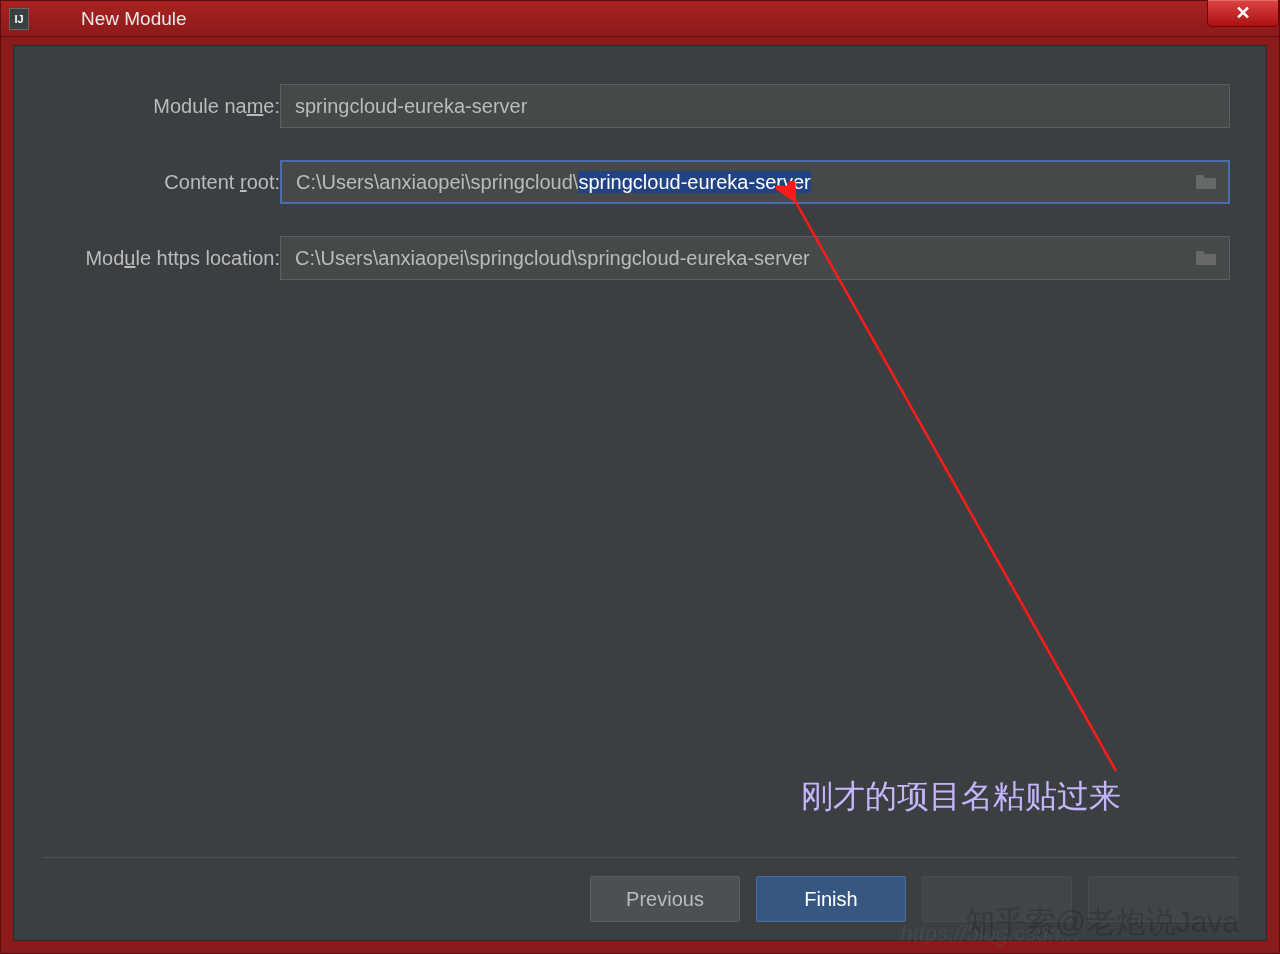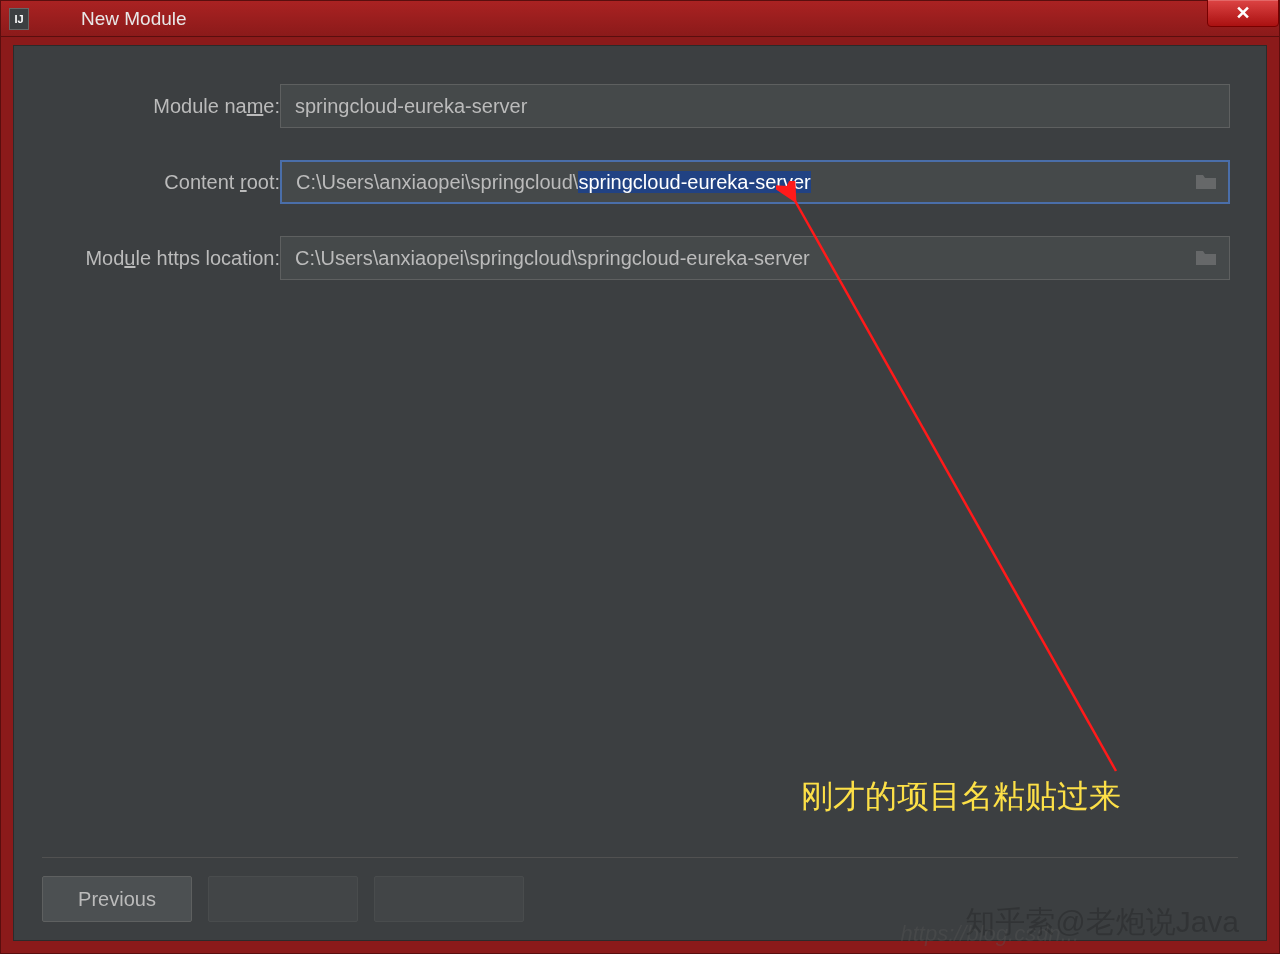--- a/index.html
+++ b/index.html
@@ -121,20 +121,21 @@
       width: 24px; height: 18px;
       opacity: 0.5;
     }
     .browse-icon svg { width: 100%; height: 100%; }
     .button-bar {
       position: absolute;
       bottom: 18px;
       right: 28px;
       left: 28px;
       display: flex;
+      justify-content: flex-end;
       gap: 16px;
       border-top: 1px solid #515151;
       padding-top: 18px;
     }
     .btn {
       min-width: 150px;
       height: 46px;
       border: 1px solid #5e6060;
       background: #4c5052;
       color: #bbbbbb;
@@ -156,21 +157,21 @@
     .annotation-arrow {
       position: absolute;
       top: 180px;
       left: 775px;
       pointer-events: none;
     }
     .annotation-text {
       position: absolute;
       top: 774px;
       left: 800px;
-      color: #fde047;
+      color: #c4b5fd;
       font-size: 32px;
       font-weight: 400;
       font-family: "Microsoft YaHei", sans-serif;
     }
     .watermark {
       position: absolute;
       bottom: 10px;
       right: 40px;
       color: rgba(80,80,80,0.5);
       font-size: 30px;
@@ -241,20 +242,21 @@
                 <path fill="#888" d="M2 2h7l2 3h11v11H2z"></path>
               </svg>
           </div>
         </div>
       </div>
 
     </div>
 
     <div class="button-bar">
       <div class="btn">Previous</div>
+      <div class="btn primary">Finish</div>
       <div class="btn faded"></div>
       <div class="btn faded"></div>
     </div>
   </div>
 
   <svg class="annotation-arrow" width="360" height="620">
     <defs>
       <marker id="ah" markerWidth="12" markerHeight="12" refX="2" refY="6" orient="auto">
         <path d="M12,0 L0,6 L12,12 L8,6 z" fill="#ff1a1a"></path>
       </marker>

